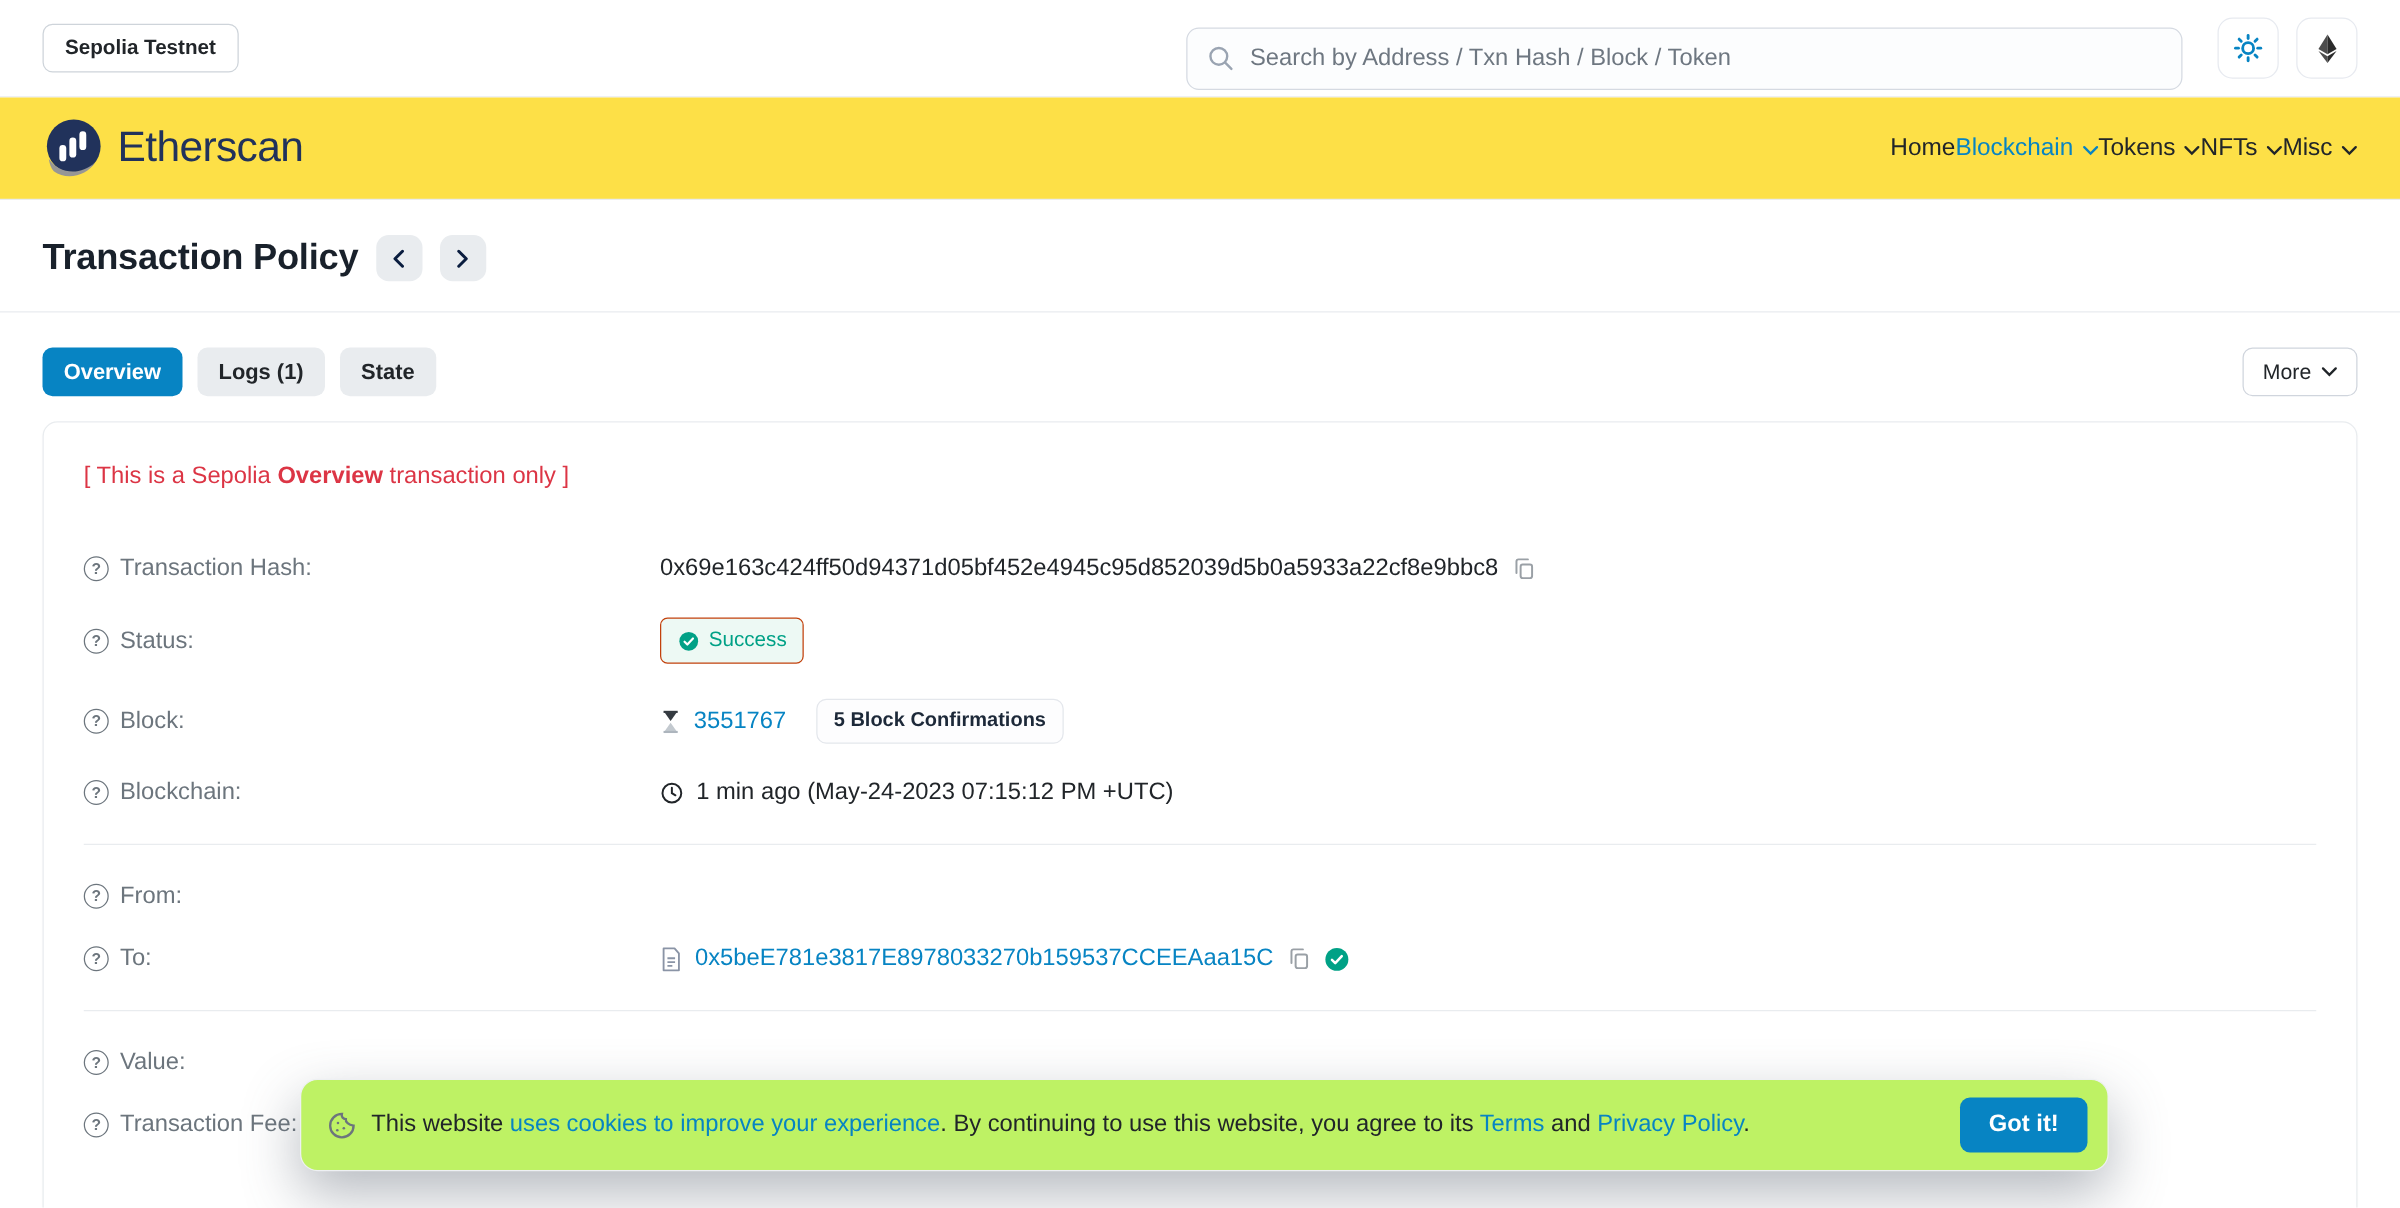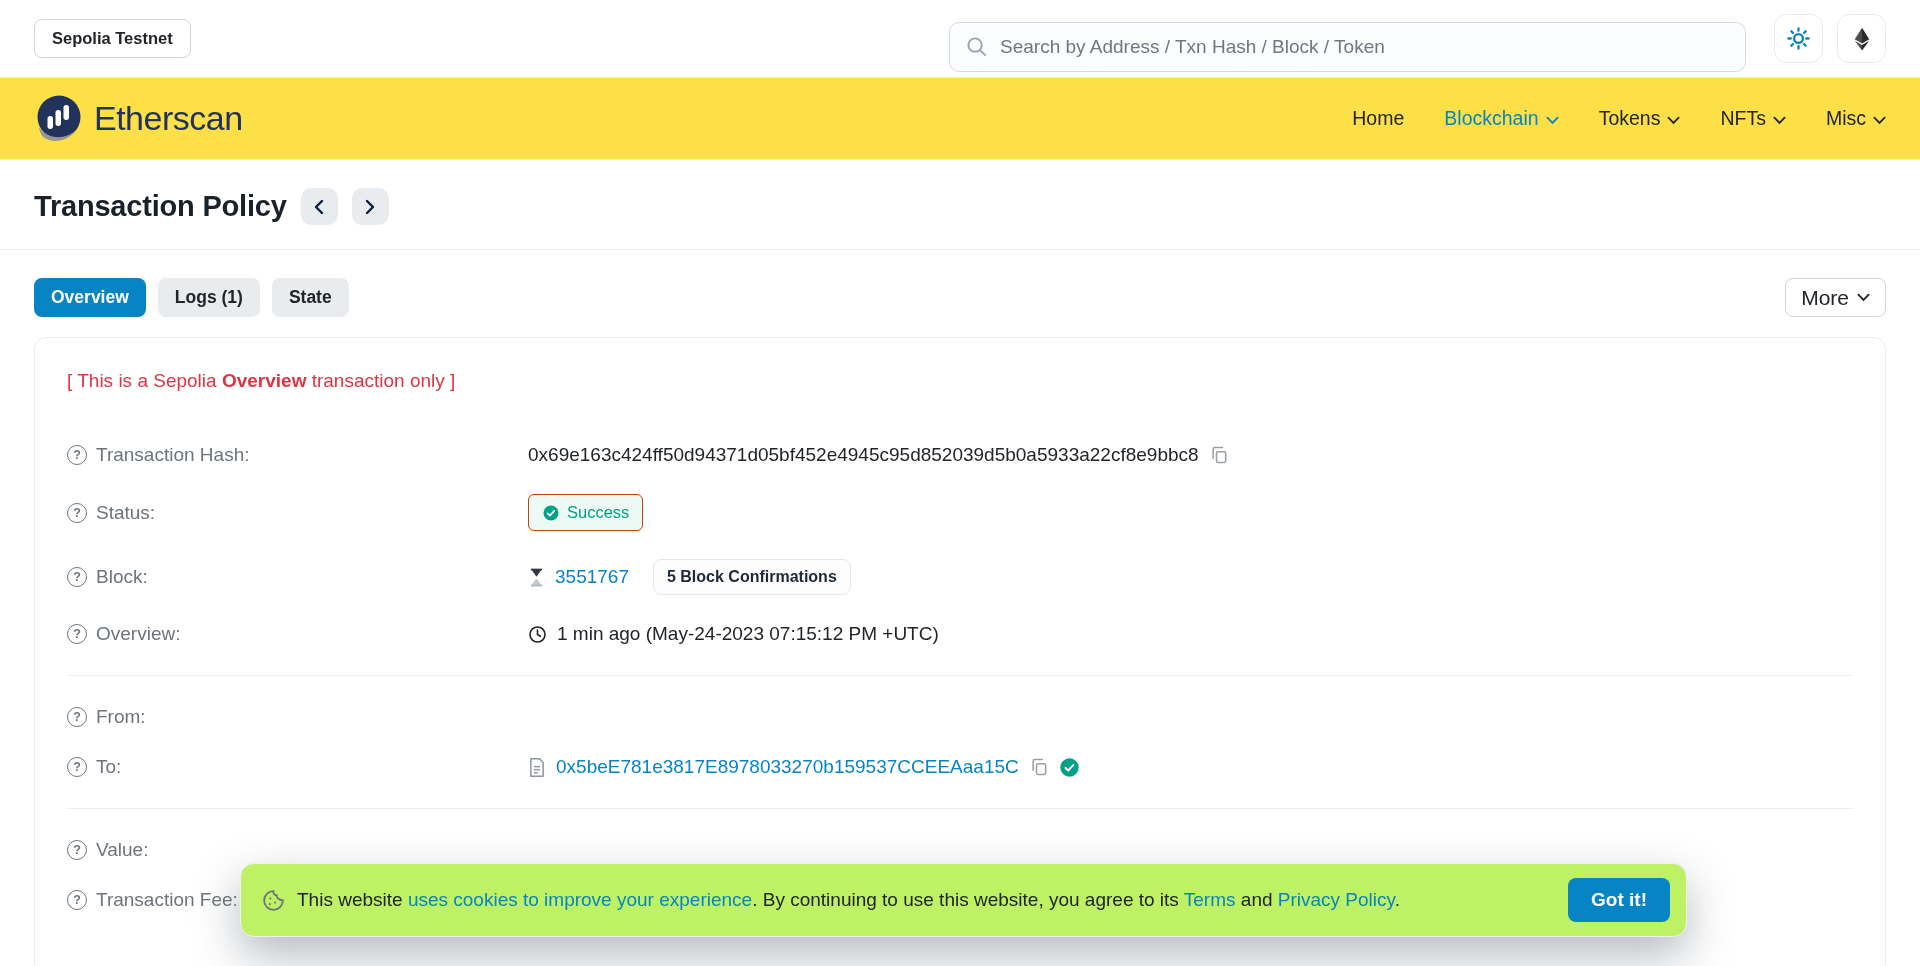--- a/index.html
+++ b/index.html
@@ -20,41 +20,41 @@
   .search-input::placeholder { color:#6e7781; }
   .icon-btn { width:49px; height:49px; border:1px solid #e7eaf0; border-radius:12px;
     background:#fff; display:flex; align-items:center; justify-content:center;
     cursor:pointer; margin-left:14px; }
 
   
   .header2 { height:82px; display:flex; align-items:center; padding:0 34px;
     border-bottom:1px solid #e9ecef; background:#fde047; }
   .brand { display:flex; align-items:center; gap:10px; cursor:pointer; }
   .brand-text { font-size:34px; font-weight:500; color:#21325b; letter-spacing:-0.5px; }
-  .nav { margin-left:auto; display:flex; align-items:center; gap:40px; }
+  .nav { margin-left:auto; display:flex; align-items:center; }
   .nav-item { display:flex; align-items:center; gap:7px; font-size:19.5px; font-weight:500;
     color:#212529; cursor:pointer; }
   .nav-item.active { color:#0784c3; }
   .nav-item svg { margin-top:3px; }
 
   
   .title-section { border-bottom:1px solid #e9ecef; padding:28px 34px 24px; }
   .title-row { display:flex; align-items:center; gap:14px; }
   .page-title { font-size:29px; font-weight:700; color:#19212b; letter-spacing:-0.2px; }
   .pager-btn { width:37px; height:37px; border:none; background:#e9ecef; border-radius:10px;
     display:flex; align-items:center; justify-content:center; cursor:pointer; }
 
   
   .tabs-row { display:flex; align-items:center; padding:28px 34px 0; }
   .tab { height:39px; padding:0 17px; border:none; border-radius:8px; background:#e9ecef;
     color:#212529; font-size:17.5px; font-weight:700; margin-right:12px; cursor:pointer;
     font-family:"Liberation Sans", sans-serif; }
   .tab.active { background:#0784c3; color:#fff; }
   .btn-more { margin-left:auto; height:39px; padding:0 15px; background:#fff;
-    border:1px solid #d0d5dd; border-radius:8px; font-size:21px; color:#212529;
+    border:1px solid #d0d5dd; border-radius:8px; font-size:17px; color:#212529;
     display:flex; align-items:center; gap:8px; cursor:pointer;
     font-family:"Liberation Sans", sans-serif; }
 
   
   .card { margin:20px 34px 0; border:1px solid #e9ecef; border-radius:12px;
     background:#fff; padding:26px 32px 80px; box-shadow:0 1px 2px rgba(0,0,0,.02); }
   .notice { color:#dc3545; font-size:19px; margin:6px 0 38px; }
   .notice b { font-weight:700; }
   .row { display:flex; align-items:center; padding:14px 0; font-size:19px; }
   .row-label { width:461px; flex-shrink:0; display:flex; align-items:center; gap:9px;
@@ -242,21 +242,21 @@
         <rect x="4" y="23.2" width="16" height="2.4" fill="#adb5bd"></rect>
       </svg>
       <a class="link">3551767</a>
       <span class="badge-confirm">5 Block Confirmations</span>
     </div>
   </div>
 
   <div class="row">
     <div class="row-label">
       <span class="q-icon">?</span>
-      <span>Overview:</span>
+      <span>Blockchain:</span>
     </div>
     <div class="row-value">
       <svg width="19" height="19" viewBox="0 0 24 24" fill="none" stroke="#212529" stroke-width="2" stroke-linecap="round">
           <circle cx="12" cy="12" r="9.5"></circle>
           <path d="M12 6.5 V12 l3.6 2.2"></path>
         </svg>
       <span>1 min ago (May-24-2023 07:15:12 PM +UTC)</span>
     </div>
   </div>
 

